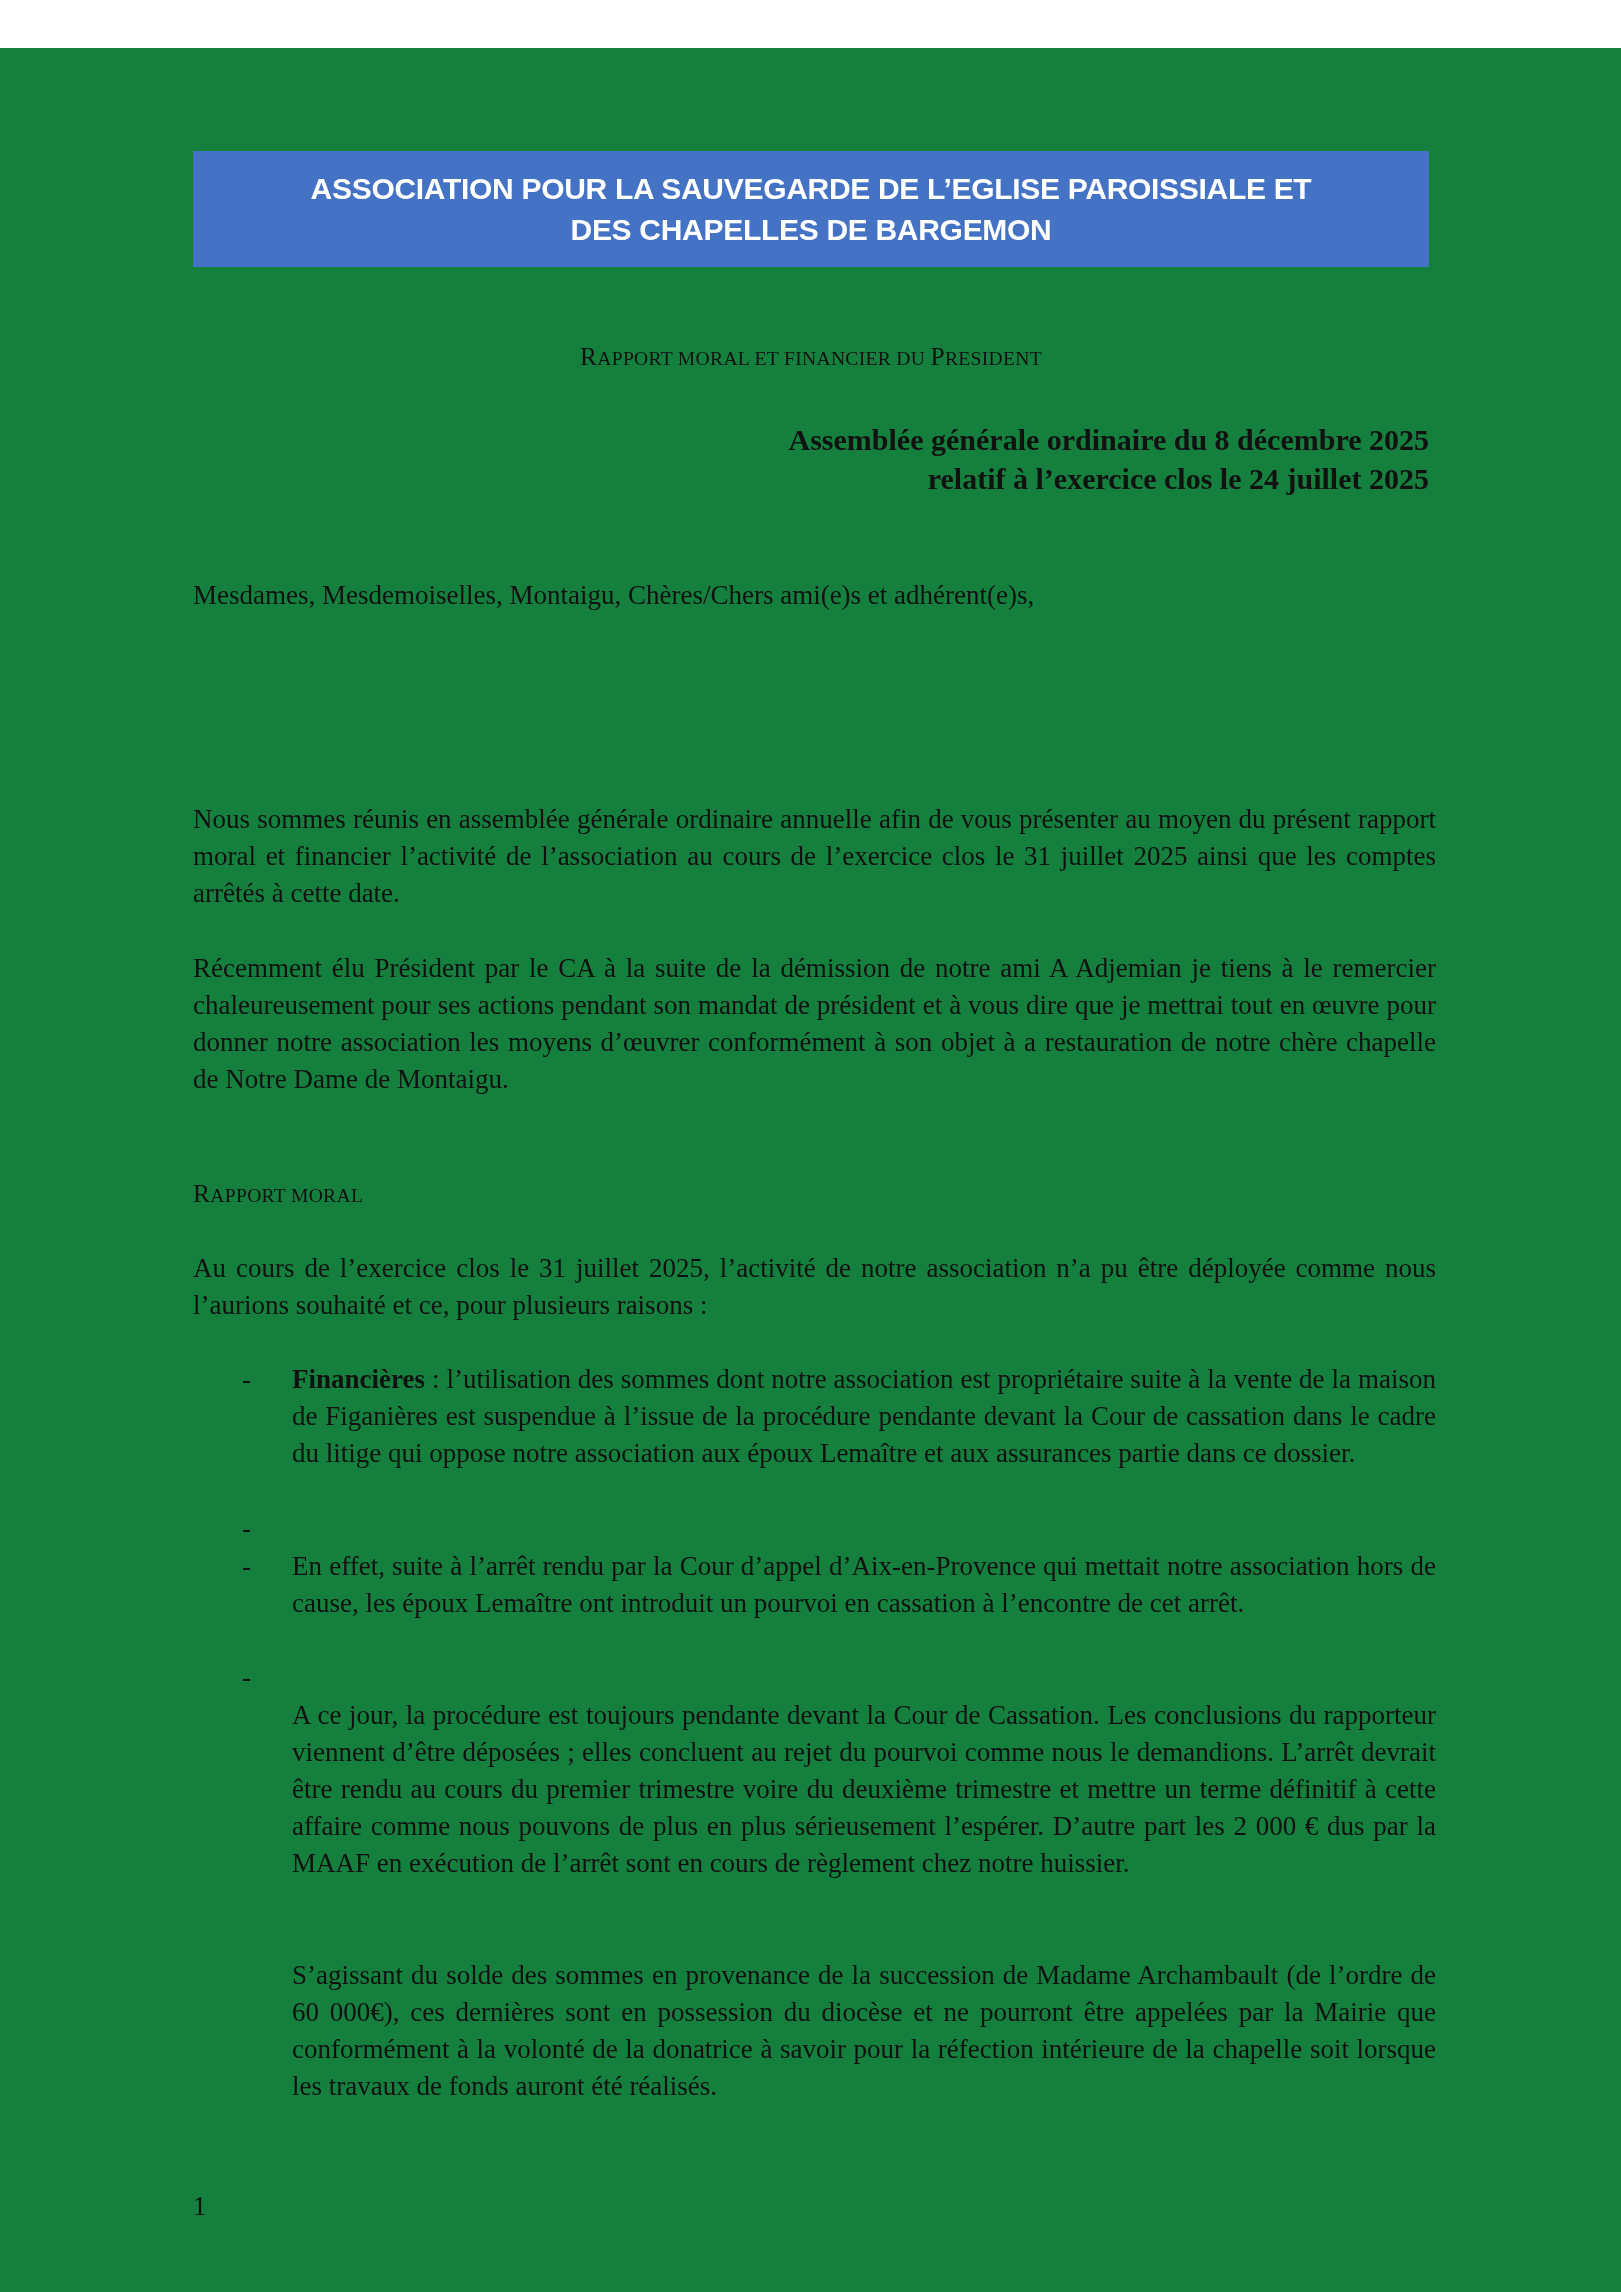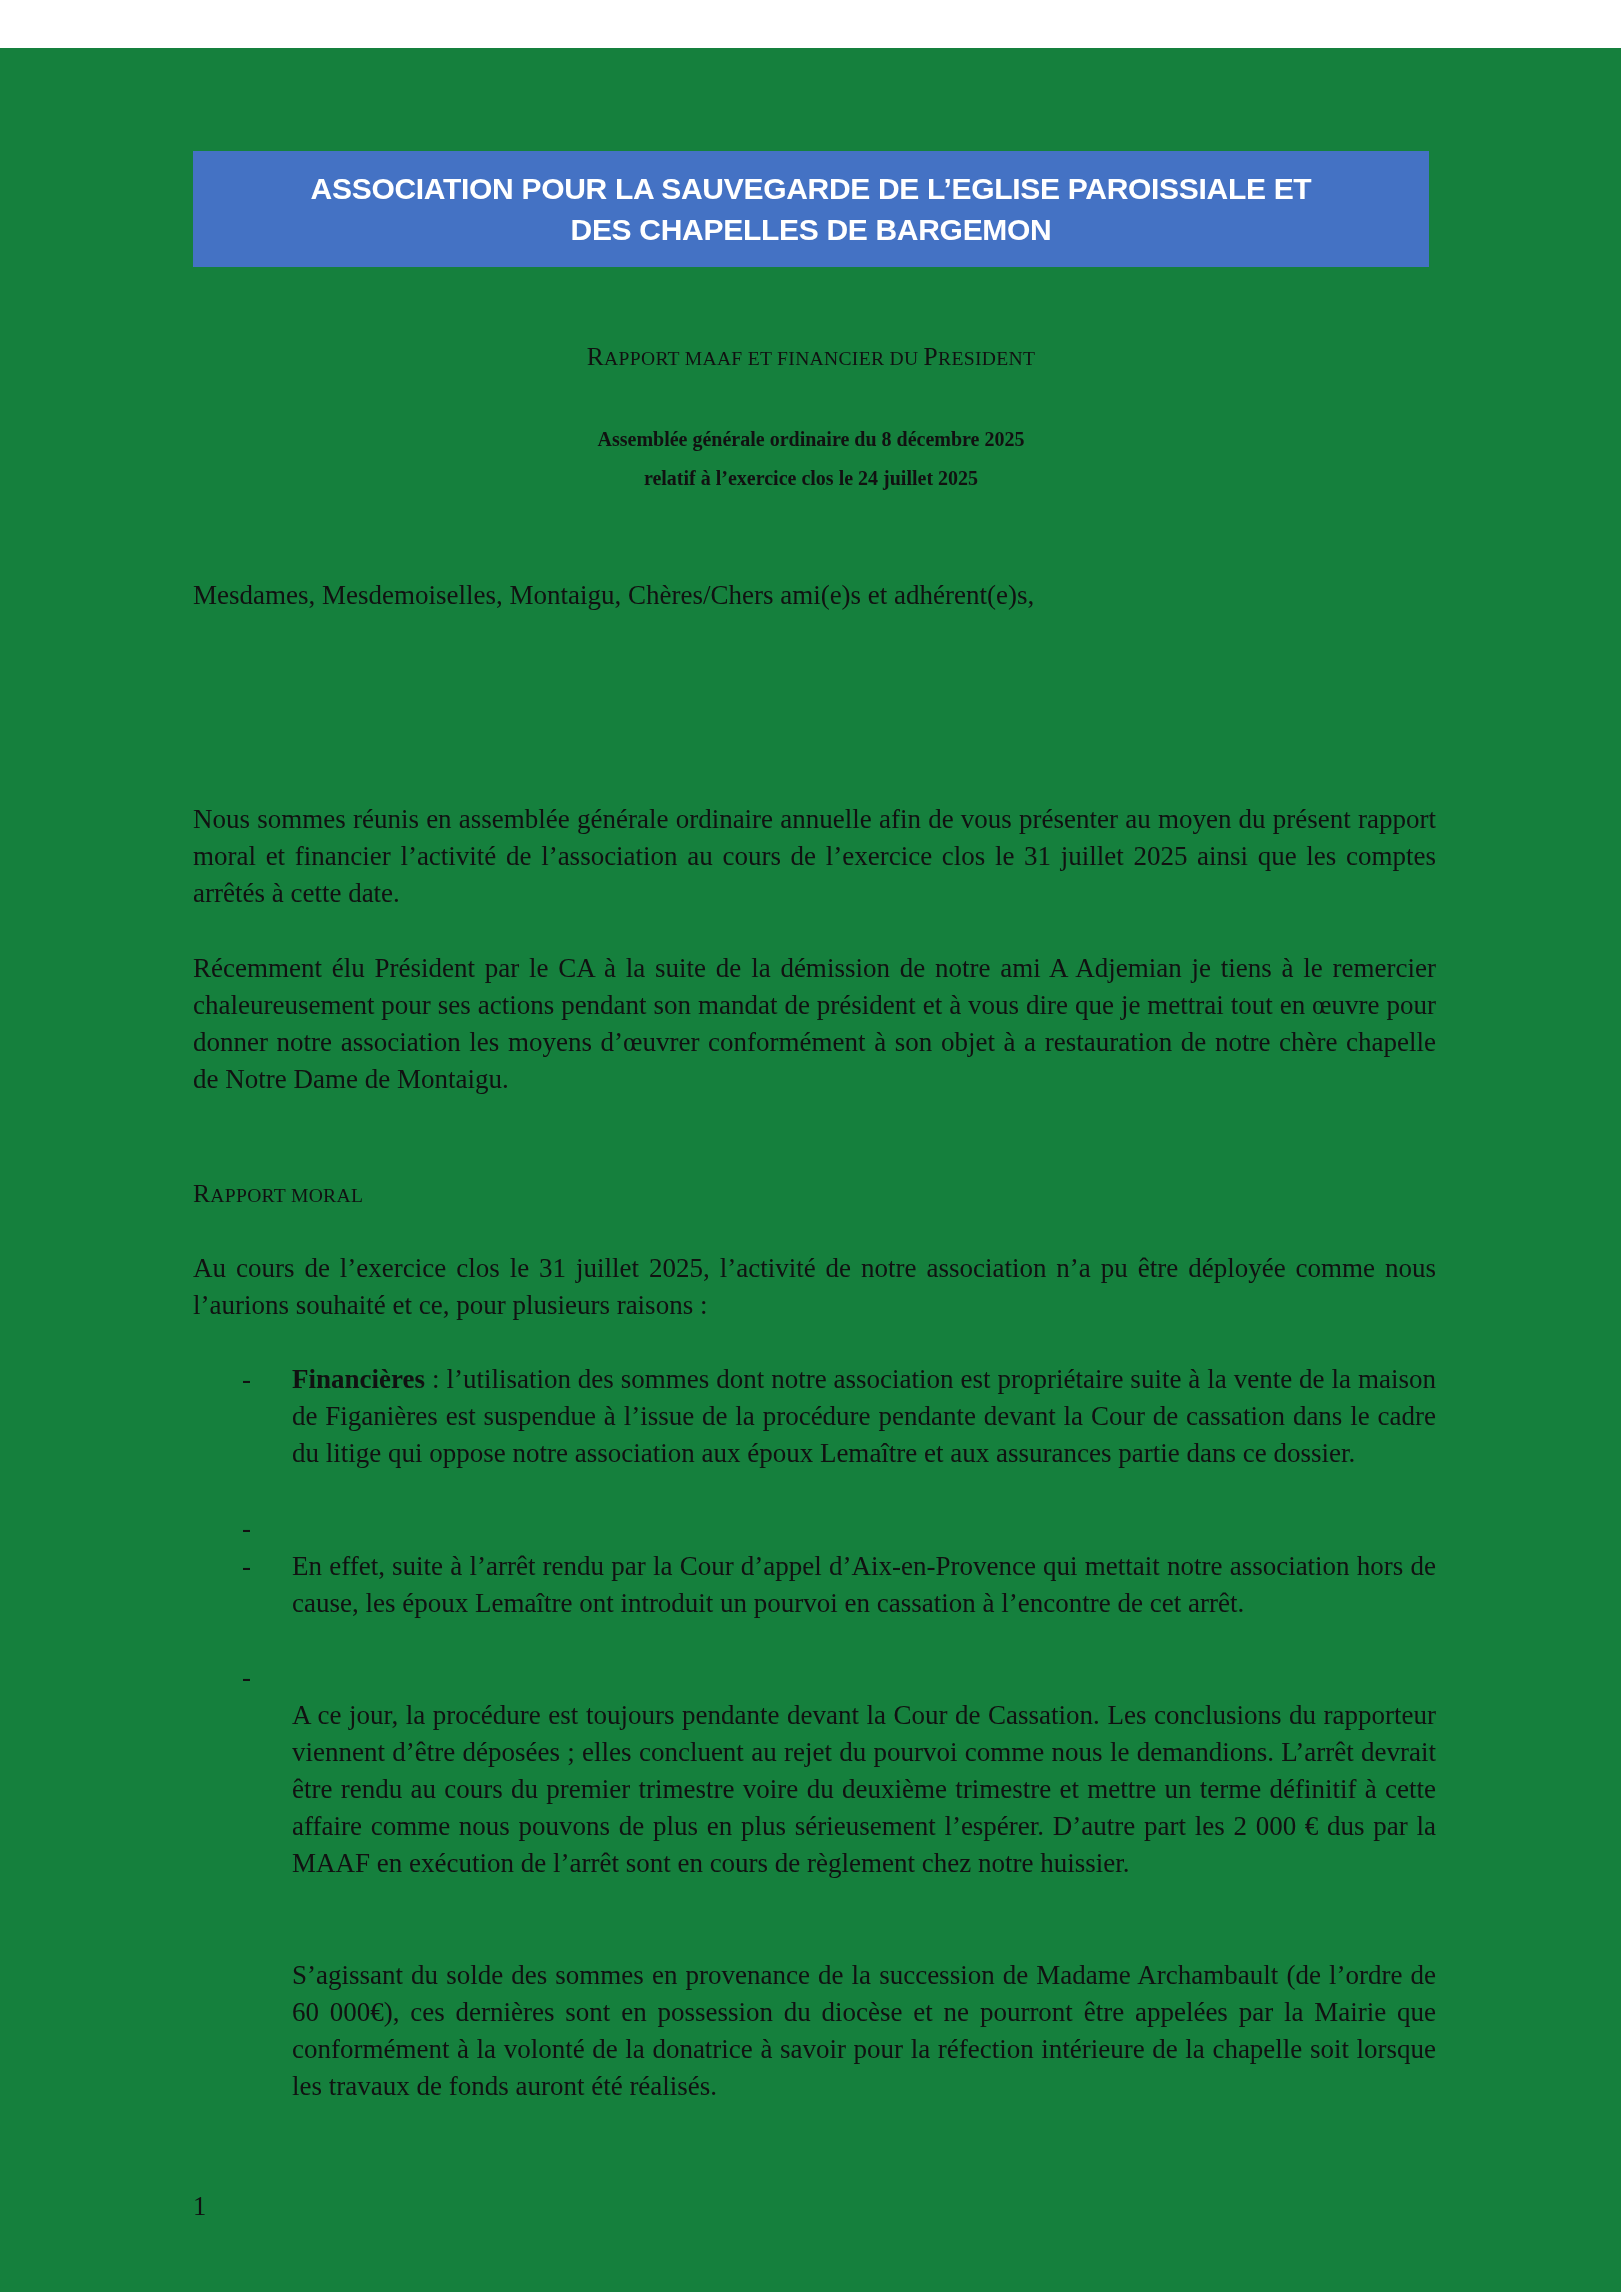--- a/index.html
+++ b/index.html
@@ -14,22 +14,22 @@
     letter-spacing: -0.3px;
   }
   .serif { font-family: "Liberation Serif", serif; color: #111; }
   .title-sc {
     position: absolute; left: 193px; width: 1236px; top: 294px; text-align: center;
     font-size: 25.5px; letter-spacing: 0.3px;
   }
   .title-sc .big { font-size: 25.5px; }
   .title-sc .small { font-size: 19.6px; }
   .subtitle {
-    position: absolute; left: 193px; width: 1236px; top: 372px; text-align: center;
-    font-size: 20px; font-weight: bold; line-height: 39px;
+    position: absolute; left: 193px; width: 1236px; top: 372px; text-align: right;
+    font-size: 30px; font-weight: bold; line-height: 39px;
   }
   .body-text {
     position: absolute; left: 193px; width: 1243px;
     font-size: 27px; line-height: 37px; text-align: justify;
   }
   .p { margin: 0; }
   .section-head { font-size: 23.5px; letter-spacing: 0.3px; }
   .section-head .big { font-size: 25.5px; }
   .section-head .small { font-size: 19.6px; }
   .bullet-row { position: absolute; left: 193px; width: 1243px; font-size: 27px; line-height: 37px; }
@@ -42,21 +42,21 @@
 <body>
 
 <div class="page">
 
   <div class="banner">
     <div>ASSOCIATION POUR LA SAUVEGARDE DE L’EGLISE PAROISSIALE ET</div>
     <div>DES CHAPELLES DE BARGEMON</div>
   </div>
 
   <div class="title-sc serif">
-    <span class="big">R</span><span class="small">APPORT MAAF ET FINANCIER DU </span><span class="big">P</span><span class="small">RESIDENT</span>
+    <span class="big">R</span><span class="small">APPORT MORAL ET FINANCIER DU </span><span class="big">P</span><span class="small">RESIDENT</span>
   </div>
 
   <div class="subtitle serif">
     <div>Assemblée générale ordinaire du 8 décembre 2025</div>
     <div>relatif à l’exercice clos le 24 juillet 2025</div>
   </div>
 
   <div class="body-text serif" style="top:529px;">
     <p class="p">Mesdames, Mesdemoiselles, Montaigu, Chères/Chers ami(e)s et adhérent(e)s,</p>
   </div>

